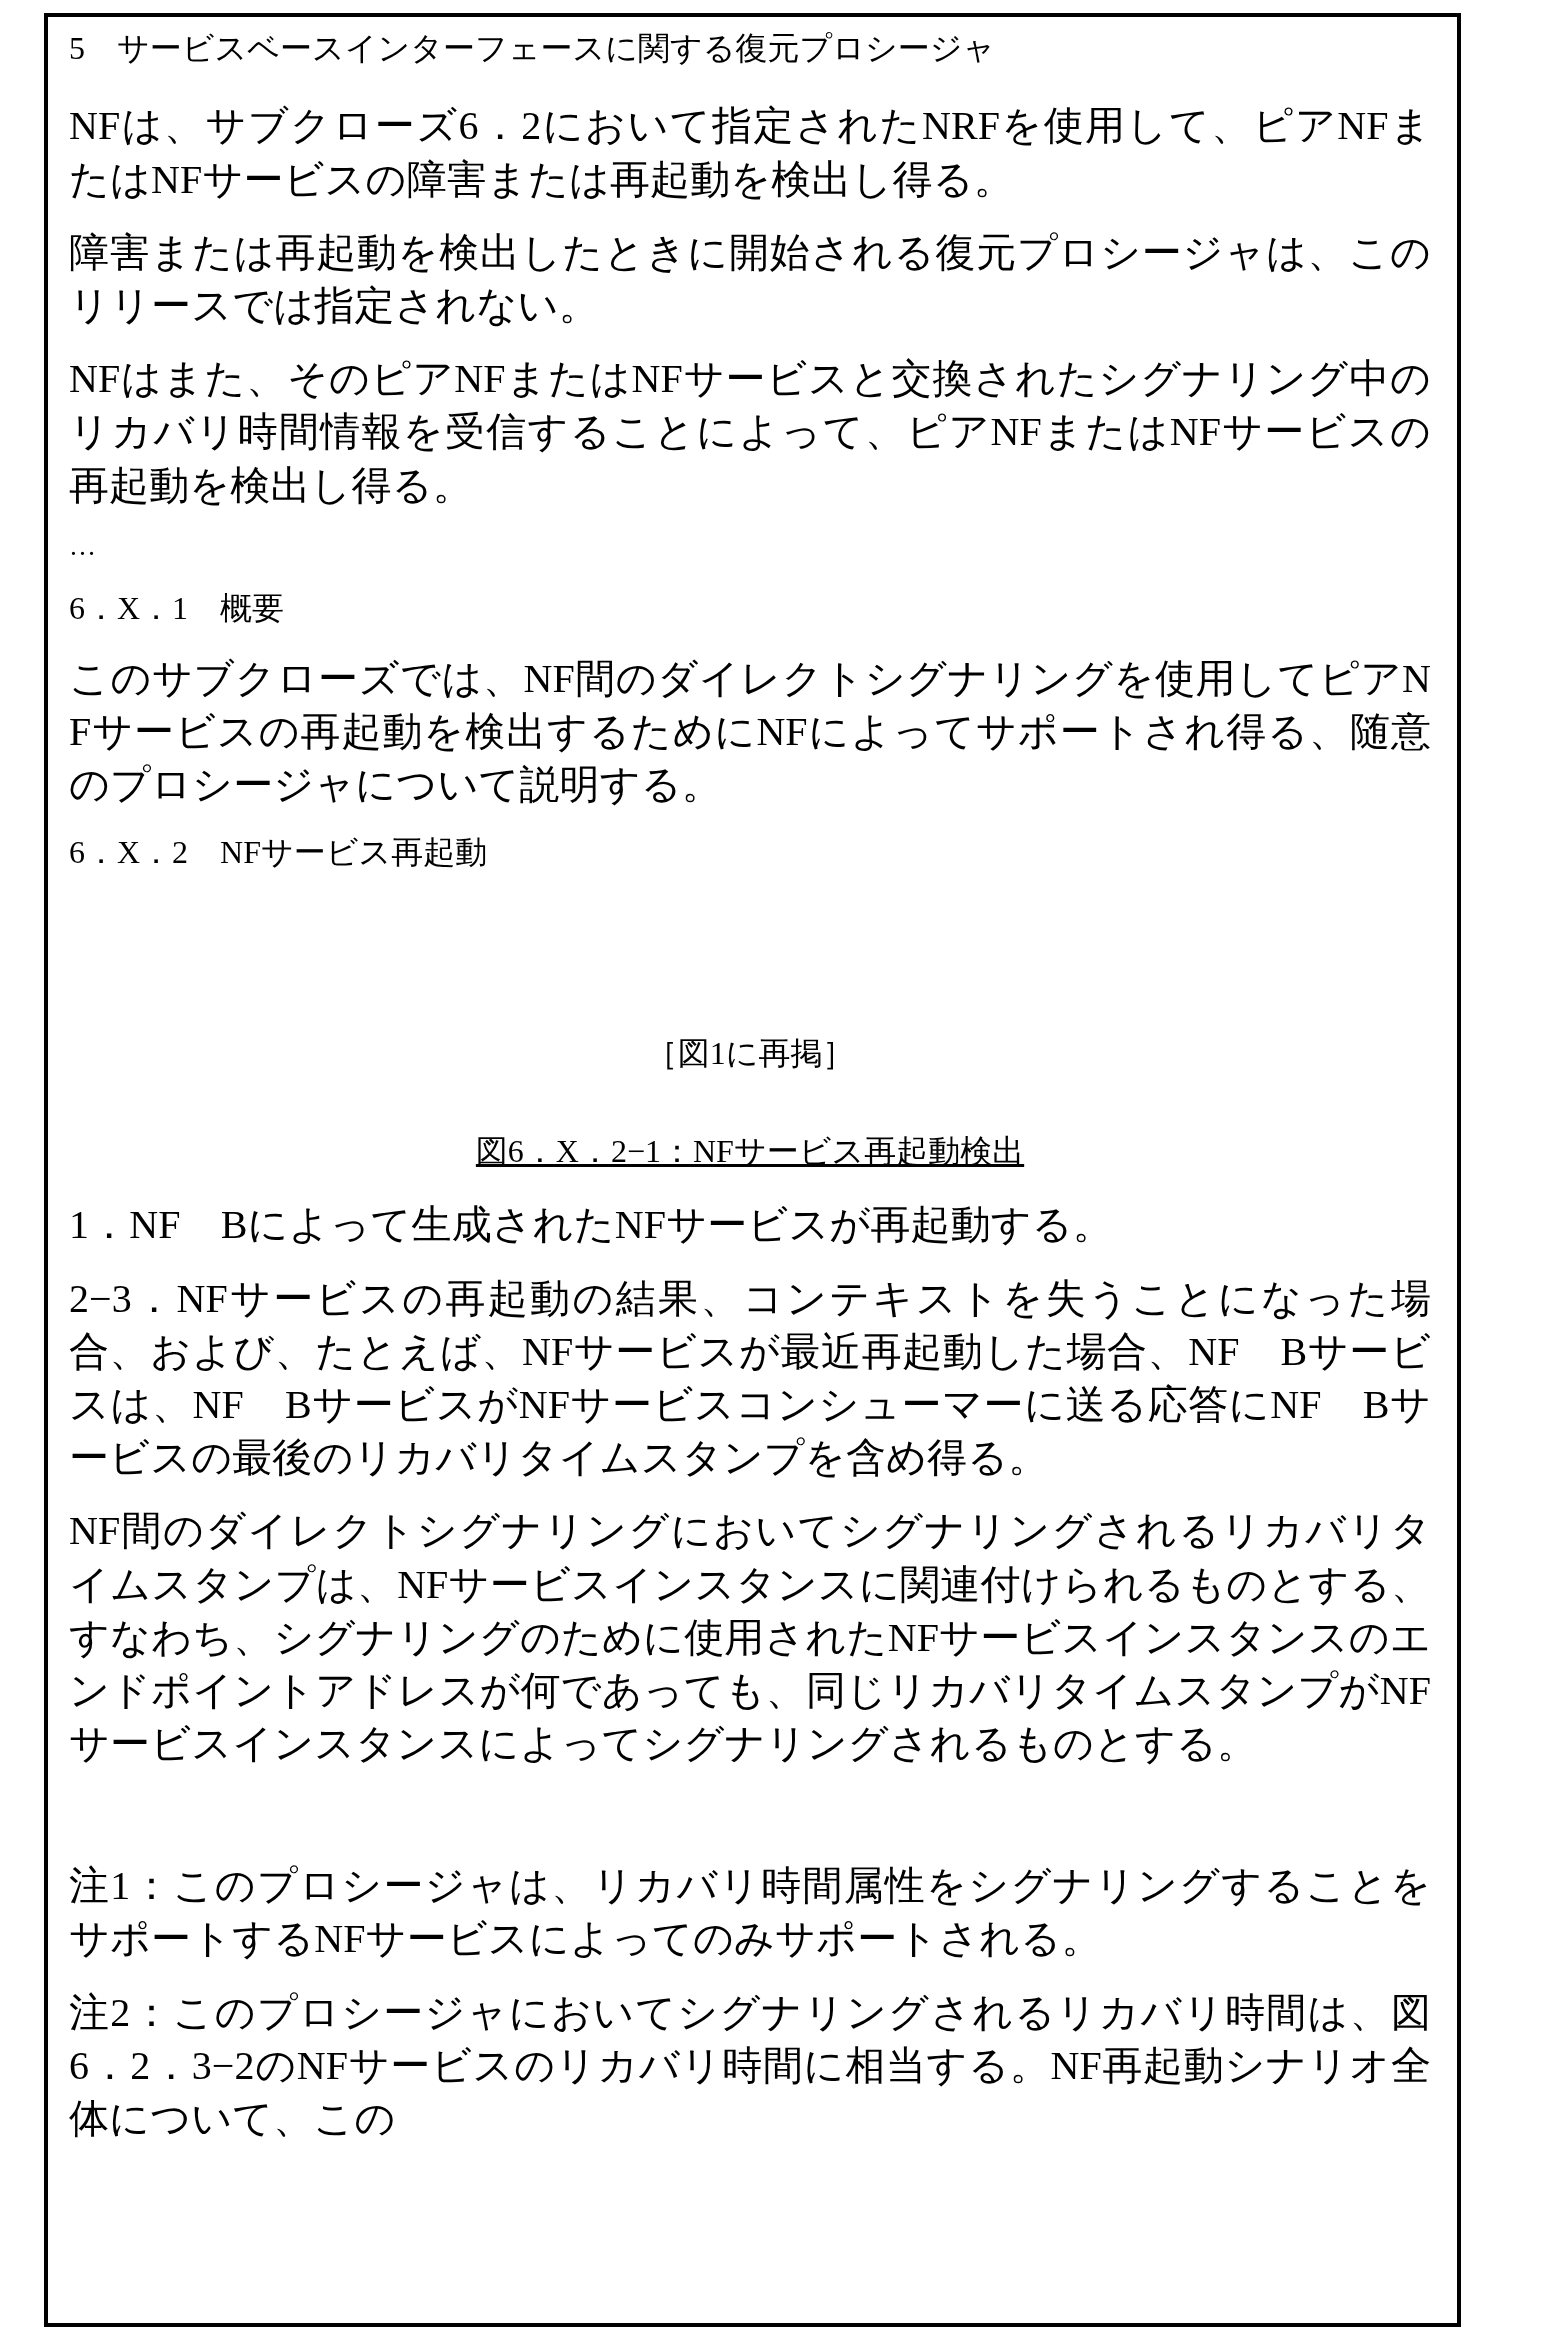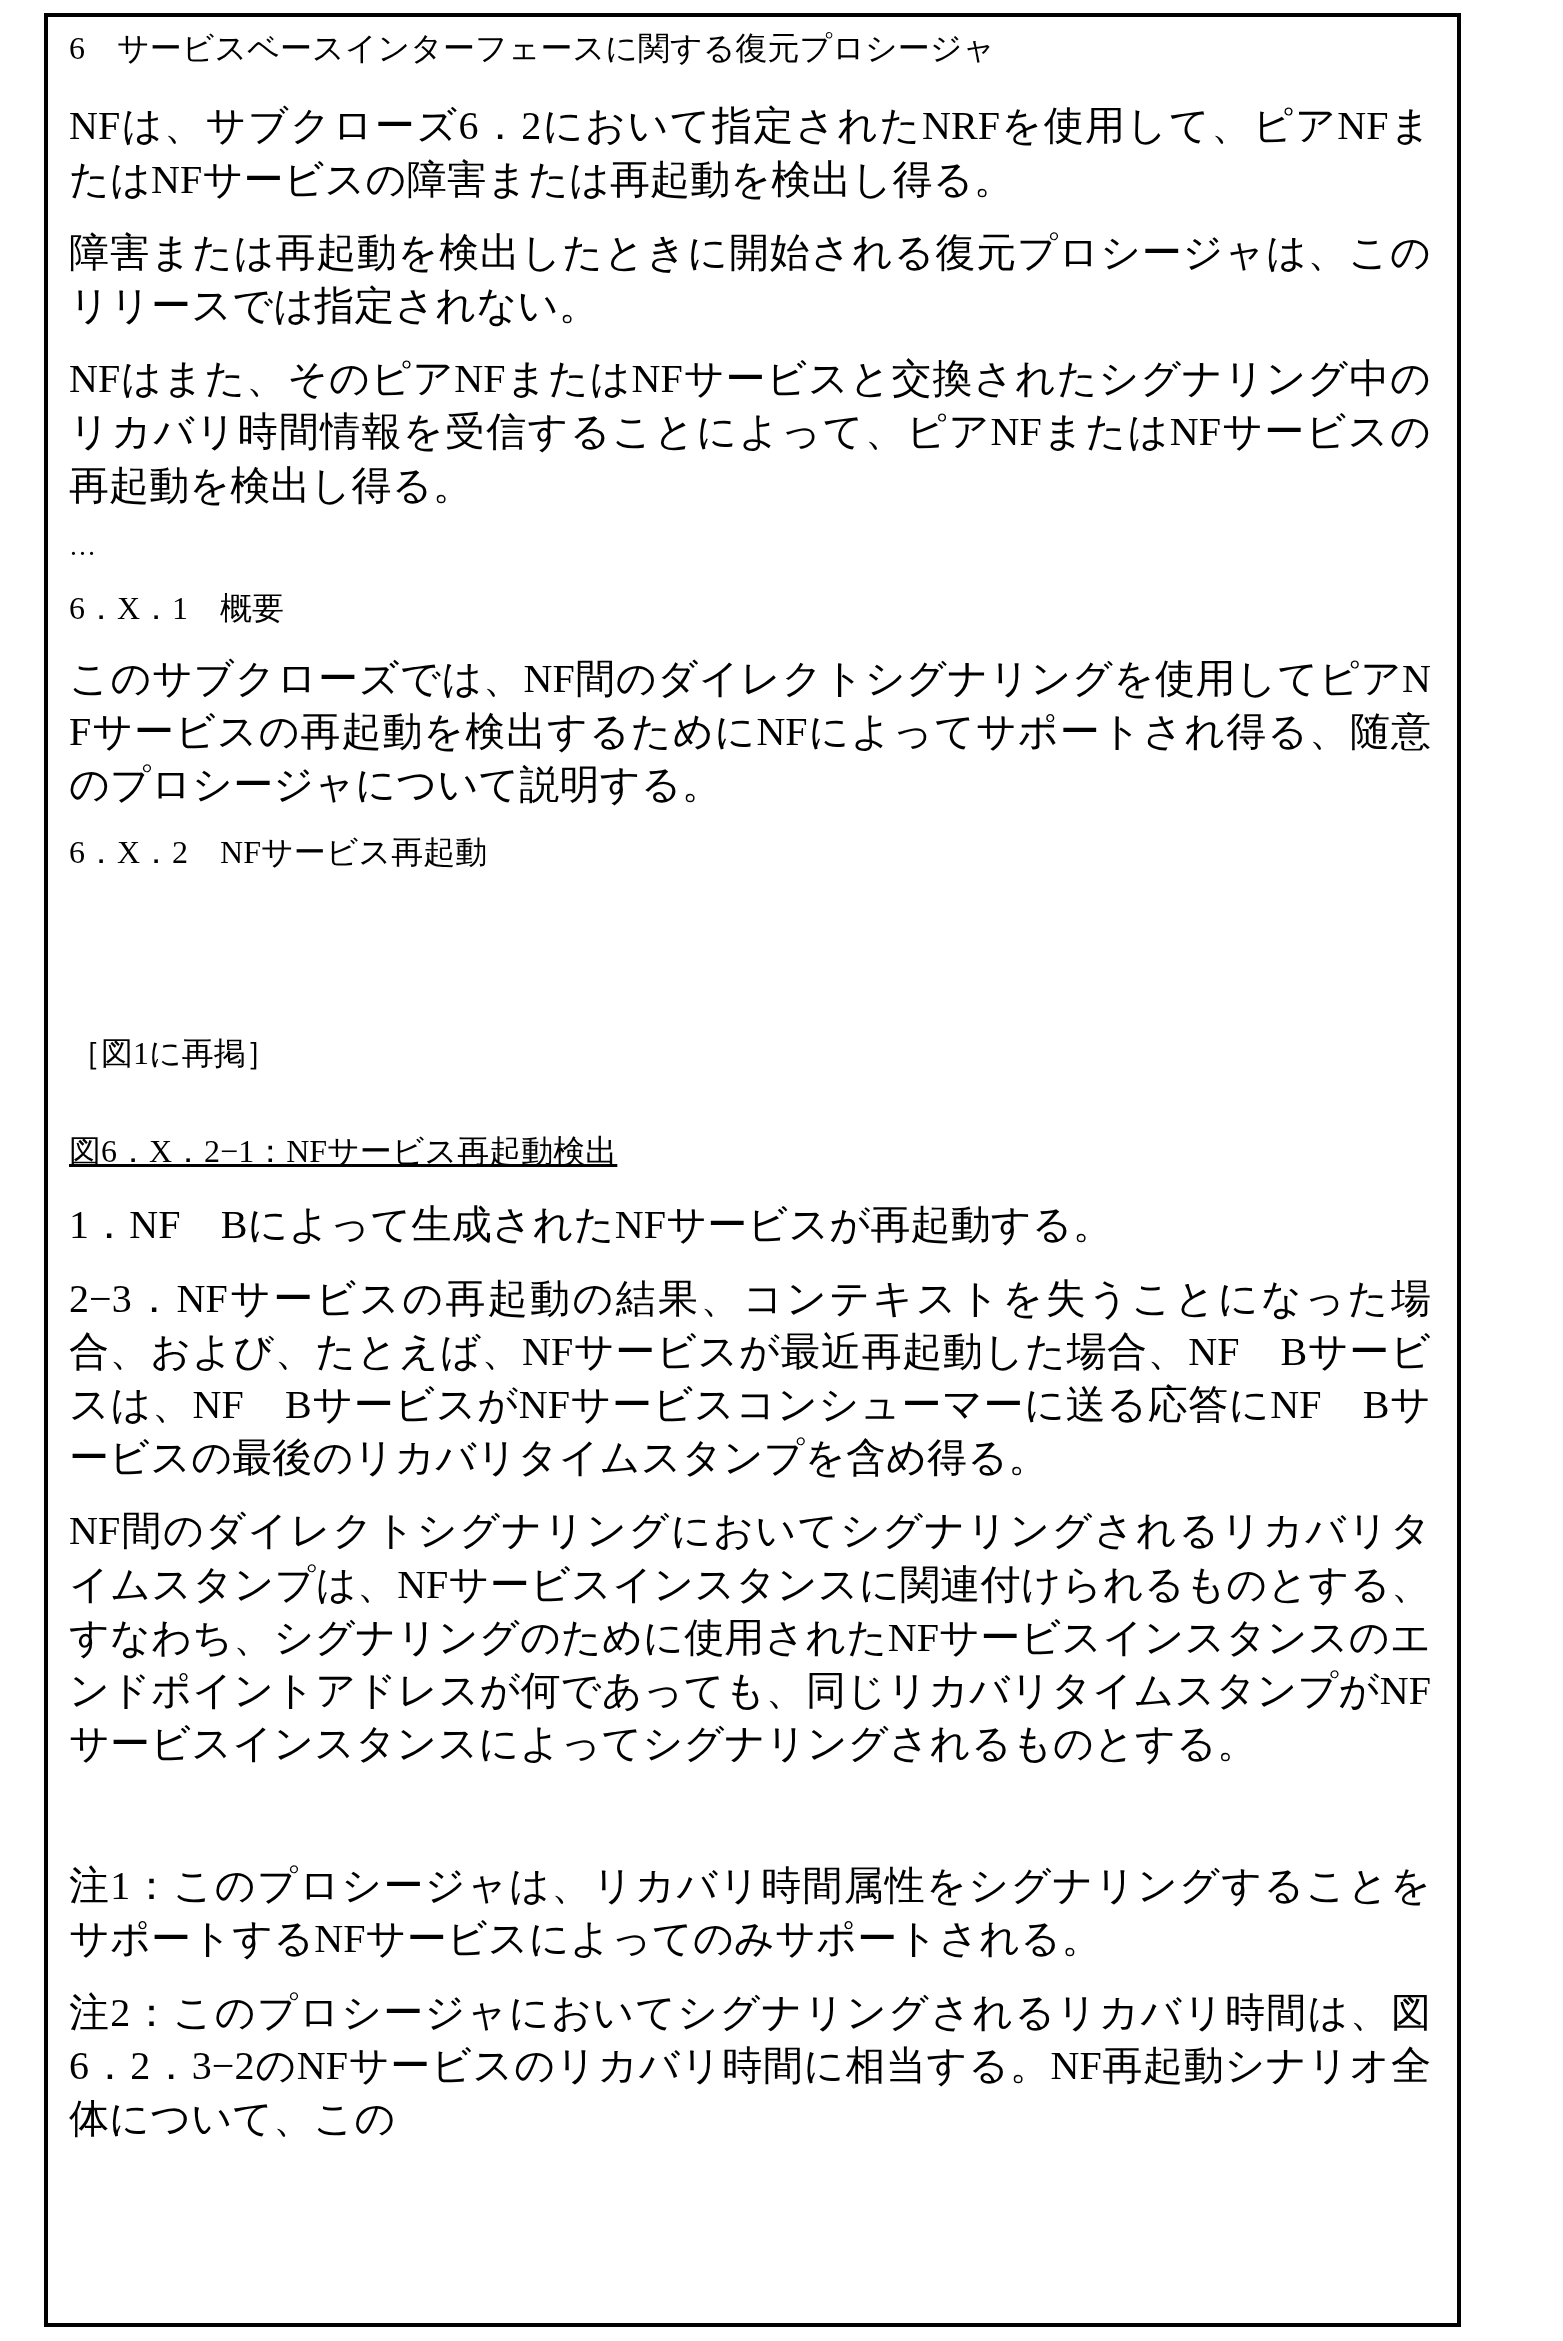--- a/index.html
+++ b/index.html
@@ -69,21 +69,21 @@
   }
 
   .ellipsis-line {
     font-size: 27px;
     line-height: 1.1;
     margin: 8.2px 0 27px 0;
     letter-spacing: 1.2px;
   }
 
   .centered {
-    text-align: left;
+    text-align: center;
     white-space: pre-wrap;
     font-size: 32px;
     line-height: 1.3;
   }
 
   .fig-placeholder {
     height: 138px;
   }
 
   .fig-reprint {
@@ -99,21 +99,21 @@
   .note {
     margin-bottom: 20px;
   }
 </style>
 </head>
 <body>
 
 <div id="page-frame">
   <div id="doc-body">
 
-    <div class="heading heading-top">6　サービスベースインターフェースに関する復元プロシージャ</div>
+    <div class="heading heading-top">5　サービスベースインターフェースに関する復元プロシージャ</div>
 
 
     <div class="blk para">NFは、サブクローズ6．2において指定されたNRFを使用して、ピアNFまたはNFサービスの障害または再起動を検出し得る。</div>
 
     <div class="blk para">障害または再起動を検出したときに開始される復元プロシージャは、このリリースでは指定されない。</div>
 
     <div class="blk para">NFはまた、そのピアNFまたはNFサービスと交換されたシグナリング中のリカバリ時間情報を受信することによって、ピアNFまたはNFサービスの再起動を検出し得る。</div>
 
     <div class="ellipsis-line">…</div>
 

